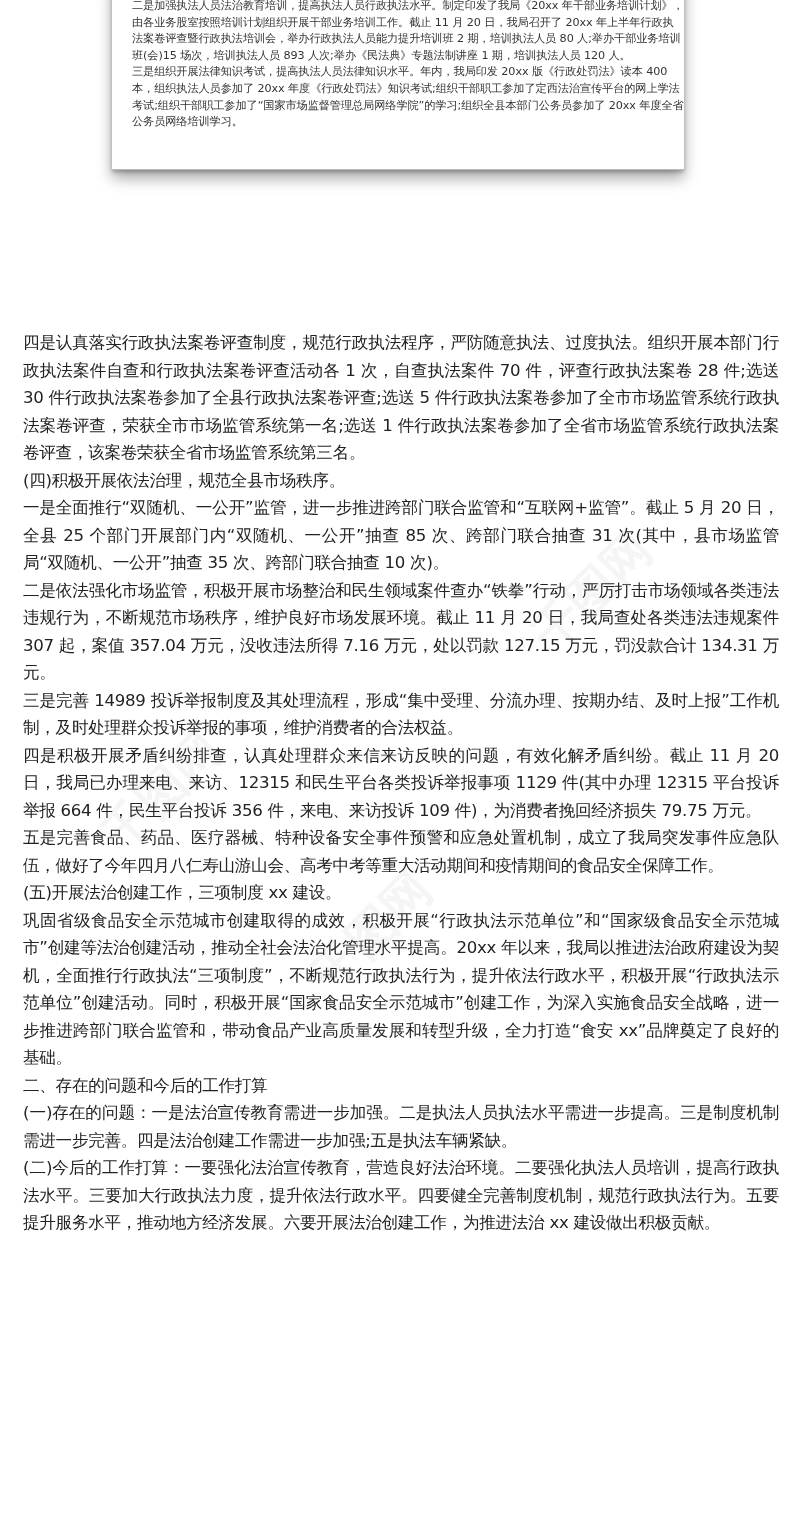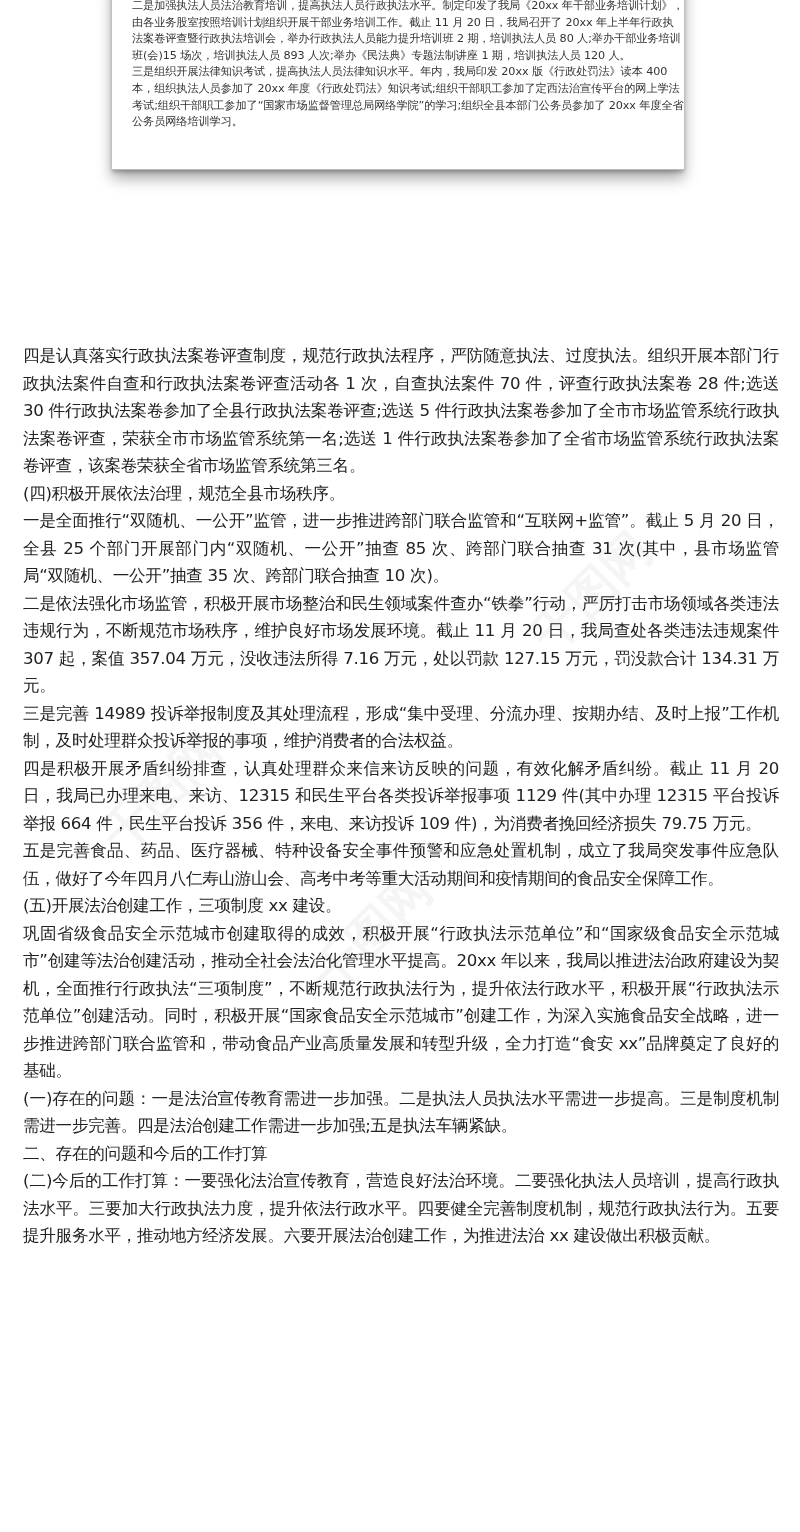--- a/index.html
+++ b/index.html
@@ -6,21 +6,21 @@
   body { width: 800px; height: 1532px; position: relative; overflow: hidden;
          font-family: "DejaVu Sans", "Liberation Sans", sans-serif; color: #1a1a1a; }
   .card {
     position: absolute; left: 112px; top: -20px; width: 572px; height: 190px;
     background: #ffffff;
     box-shadow: 0 8px 14px rgba(0,0,0,0.35), 0 2px 4px rgba(0,0,0,0.25);
     box-sizing: border-box; padding: 18px 0 0 20px; border-bottom: 1px solid #bbb;
   }
   .card p { margin: 0; font-size: 11.2px; line-height: 16.6px; color: #333; letter-spacing: -0.1px; }
   .main {
-    position: absolute; left: 23px; top: 342px; width: 756px;
+    position: absolute; left: 23px; top: 329px; width: 756px;
   }
   .main p { margin: 0; font-size: 16.6px; line-height: 27.5px; color: #222; letter-spacing: -0.3px;
             text-align: justify; }
   .watermark {
     position: absolute; color: rgba(200,200,200,0.18); font-size: 48px; font-weight: bold;
     transform: rotate(-45deg); pointer-events: none; white-space: nowrap;
   }
 </style>
 </head>
 <body>
@@ -38,16 +38,16 @@
 <div class="main">
   <p>四是认真落实行政执法案卷评查制度，规范行政执法程序，严防随意执法、过度执法。组织开展本部门行政执法案件自查和行政执法案卷评查活动各 1 次，自查执法案件 70 件，评查行政执法案卷 28 件;选送 30 件行政执法案卷参加了全县行政执法案卷评查;选送 5 件行政执法案卷参加了全市市场监管系统行政执法案卷评查，荣获全市市场监管系统第一名;选送 1 件行政执法案卷参加了全省市场监管系统行政执法案卷评查，该案卷荣获全省市场监管系统第三名。</p>
   <p>(四)积极开展依法治理，规范全县市场秩序。</p>
   <p>一是全面推行“双随机、一公开”监管，进一步推进跨部门联合监管和“互联网+监管”。截止 5 月 20 日，全县 25 个部门开展部门内“双随机、一公开”抽查 85 次、跨部门联合抽查 31 次(其中，县市场监管局“双随机、一公开”抽查 35 次、跨部门联合抽查 10 次)。</p>
   <p>二是依法强化市场监管，积极开展市场整治和民生领域案件查办“铁拳”行动，严厉打击市场领域各类违法违规行为，不断规范市场秩序，维护良好市场发展环境。截止 11 月 20 日，我局查处各类违法违规案件 307 起，案值 357.04 万元，没收违法所得 7.16 万元，处以罚款 127.15 万元，罚没款合计 134.31 万元。</p>
   <p>三是完善 14989 投诉举报制度及其处理流程，形成“集中受理、分流办理、按期办结、及时上报”工作机制，及时处理群众投诉举报的事项，维护消费者的合法权益。</p>
   <p>四是积极开展矛盾纠纷排查，认真处理群众来信来访反映的问题，有效化解矛盾纠纷。截止 11 月 20 日，我局已办理来电、来访、12315 和民生平台各类投诉举报事项 1129 件(其中办理 12315 平台投诉举报 664 件，民生平台投诉 356 件，来电、来访投诉 109 件)，为消费者挽回经济损失 79.75 万元。</p>
   <p>五是完善食品、药品、医疗器械、特种设备安全事件预警和应急处置机制，成立了我局突发事件应急队伍，做好了今年四月八仁寿山游山会、高考中考等重大活动期间和疫情期间的食品安全保障工作。</p>
   <p>(五)开展法治创建工作，三项制度 xx 建设。</p>
   <p>巩固省级食品安全示范城市创建取得的成效，积极开展“行政执法示范单位”和“国家级食品安全示范城市”创建等法治创建活动，推动全社会法治化管理水平提高。20xx 年以来，我局以推进法治政府建设为契机，全面推行行政执法“三项制度”，不断规范行政执法行为，提升依法行政水平，积极开展“行政执法示范单位”创建活动。同时，积极开展“国家食品安全示范城市”创建工作，为深入实施食品安全战略，进一步推进跨部门联合监管和，带动食品产业高质量发展和转型升级，全力打造“食安 xx”品牌奠定了良好的基础。</p>
+  <p>二、存在的问题和今后的工作打算</p>
   <p>(一)存在的问题：一是法治宣传教育需进一步加强。二是执法人员执法水平需进一步提高。三是制度机制需进一步完善。四是法治创建工作需进一步加强;五是执法车辆紧缺。</p>
-  <p>二、存在的问题和今后的工作打算</p>
   <p>(二)今后的工作打算：一要强化法治宣传教育，营造良好法治环境。二要强化执法人员培训，提高行政执法水平。三要加大行政执法力度，提升依法行政水平。四要健全完善制度机制，规范行政执法行为。五要提升服务水平，推动地方经济发展。六要开展法治创建工作，为推进法治 xx 建设做出积极贡献。</p>
 </div>
 
 </body></html>

